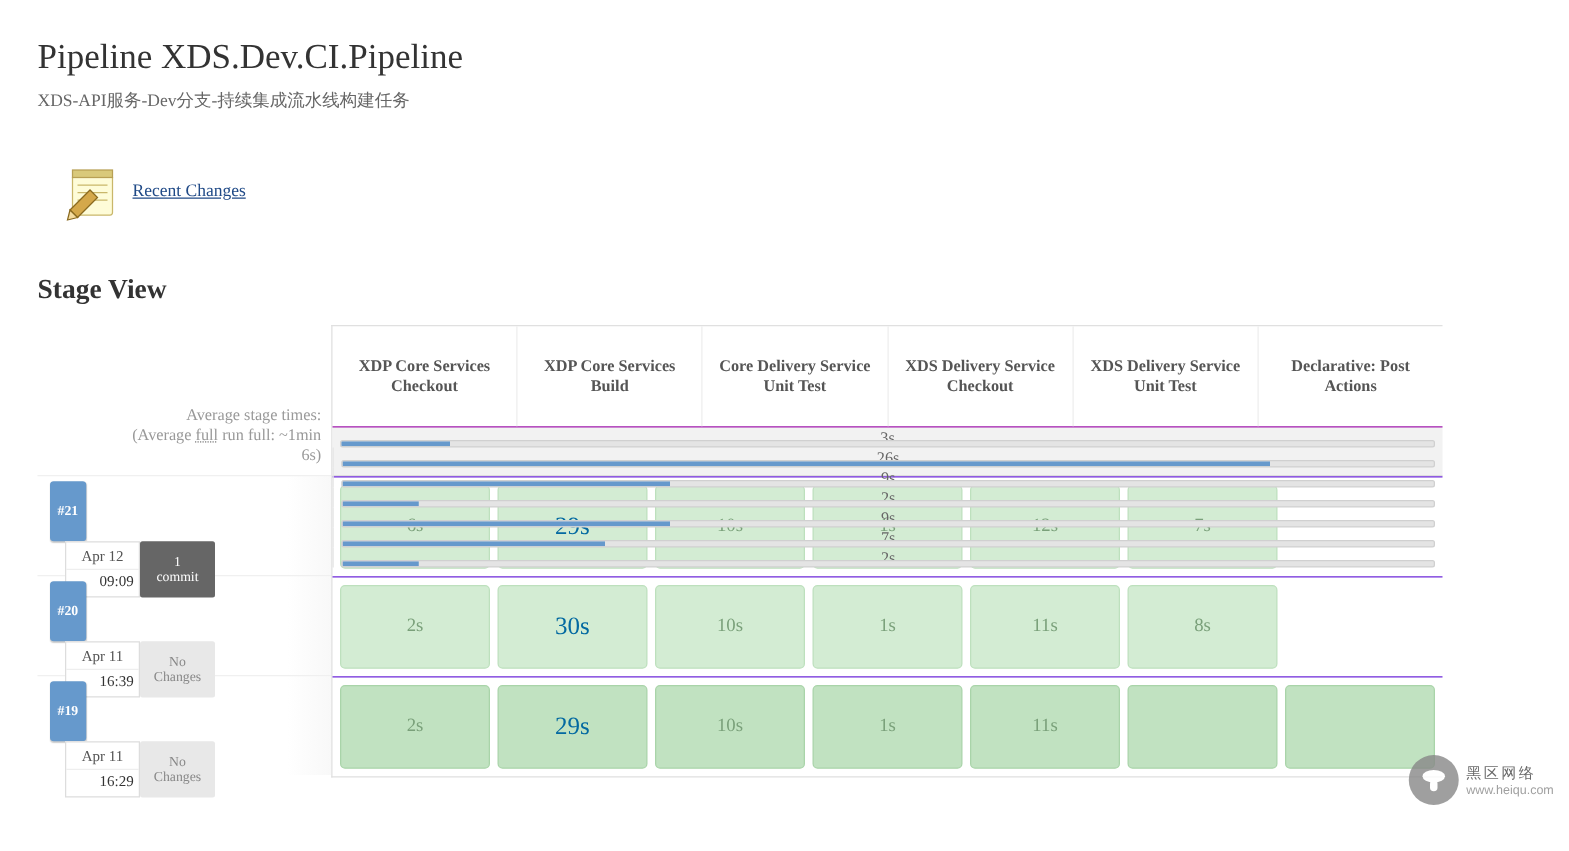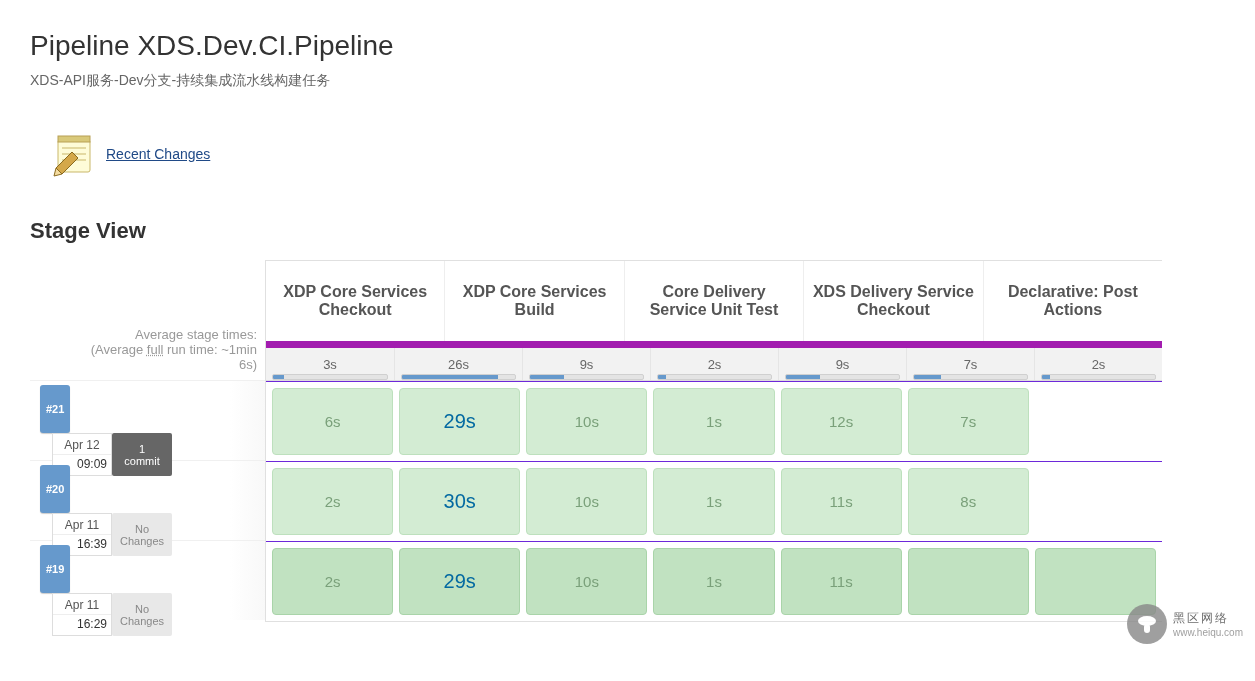--- a/index.html
+++ b/index.html
@@ -1,17 +1,17 @@
 <!DOCTYPE html>
 <html><head>
 <meta charset="utf-8">
 <style>
   * { box-sizing: border-box; margin: 0; padding: 0; }
   body { font-family: "Helvetica Neue", Helvetica, Arial, sans-serif; color: #333; background: #fff; font-size: 14px; }
-  .container { padding: 10px 30px 30px 30px; width: 993px; }
+  .container { padding: 10px 30px 30px 30px; width: 993px; font-family: Liberation Serif, serif; }
   h1 { font-size: 28px; font-weight: 500; color: #333; margin: 20px 0 10px; }
   .subtitle { color: #666; font-size: 14px; margin-bottom: 16px; }
   .recent-changes { margin: 40px 0 40px 20px; display: flex; align-items: center; gap: 8px; }
   .recent-changes a { color: #204A87; text-decoration: underline; font-size: 14px; }
   .notepad-icon { width: 48px; height: 48px; display: inline-block; position: relative; }
   .notepad-icon svg { width: 100%; height: 100%; }
   h2 { font-size: 22px; font-weight: bold; margin: 20px 0 16px; color: #333; }
 
   .stage-view { display: flex; }
   .left-col { width: 235px; flex-shrink: 0; }
@@ -23,24 +23,24 @@
   .run-row-left { height: 80px; border-top: 1px solid #f0f0f0; padding: 4px 8px 4px 0; background: linear-gradient(to right, rgba(0,0,0,0), rgba(0,0,0,0) 85%, rgba(200,200,200,0.12)); }
   .build-badge { display: inline-block; background: #6699cc; color: #fff; font-size: 11px; font-weight: bold; padding: 18px 6px; border-radius: 3px; margin-left: 10px; margin-bottom: 0; box-shadow: 0 1px 1px rgba(0,0,0,0.2); }
   .run-meta { display: flex; align-items: stretch; margin-left: 22px; }
   .date-box { border: 1px solid #ddd; background: #fff; font-size: 12px; text-align: center; width: 60px; }
   .date-box .d1 { padding: 4px 4px 2px; color: #555; }
   .date-box .d2 { padding: 2px 4px 4px; border-top: 1px solid #eee; color: #333; text-align: right; }
   .commit-box { width: 60px; background: #666; color: #fff; font-size: 11px; text-align: center; display: flex; flex-direction: column; justify-content: center; border-radius: 2px; }
   .commit-box.none { background: #e8e8e8; color: #888; }
 
   .stage-header-row { display: flex; height: 80px; }
-  .stage-header-cell { flex: 1; min-width: 128px; text-align: center; font-size: 16px; font-weight: bold; color: #555; padding: 12px 8px; border-left: 1px solid #eee; display: flex; align-items: center; justify-content: center; }
+  .stage-header-cell { flex: 1; min-width: 128px; text-align: center; font-size: 13px; font-weight: bold; color: #555; padding: 12px 8px; border-left: 1px solid #eee; display: flex; align-items: center; justify-content: center; }
   .stage-header-cell:first-child { border-left: none; }
 
-  .avg-row { display: flex; height: 40px; background: #f2f2f2; border-top: 7px solid #a21caf; border-bottom: 1px solid #ddd; }
+  .avg-row { display: flex; height: 40px; background: #f2f2f2; border-top: 1px solid #a21caf; border-bottom: 1px solid #ddd; flex-direction: column; }
   .avg-cell { flex: 1; min-width: 128px; text-align: center; font-size: 13px; color: #666; border-left: 1px solid #e5e5e5; position: relative; display: flex; align-items: center; justify-content: center; }
   .avg-cell:first-child { border-left: none; }
   .progress-bar { position: absolute; bottom: 0; left: 6px; right: 6px; height: 6px; background: #e4e4e4; border-radius: 2px; border: 1px solid #d0d0d0; overflow: hidden; }
   .progress-fill { height: 100%; background: #6699cc; }
 
   .run-row { display: flex; height: 80px; padding: 6px; gap: 6px; border-top: 1px solid #6d28d9; }
   .stage-cell { flex: 1; min-width: 120px; background: #d3ecd3; border: 1px solid #bde0bd; border-radius: 4px; display: flex; align-items: center; justify-content: center; font-size: 15px; color: #7aa07a; }
   .stage-cell.strong { color: #0369a1; font-size: 20px; font-weight: 500; }
   .stage-cell.empty { background: transparent; border-color: transparent; }
   .run-row.darker .stage-cell { background: #c1e2c1; border-color: #a9d4a9; }
@@ -76,21 +76,21 @@
   </div>
 
   <h2>Stage View</h2>
 
   <div class="stage-view">
 
     <div class="left-col">
       <div class="avg-header">
         <div>Average stage times:</div>
         <div>
-          <span>(Average </span><span class="full">full</span><span> run time: ~1min</span>
+          <span>(Average </span><span class="full">full</span><span> run full: ~1min</span>
         </div>
         <div>6s)</div>
       </div>
       <div id="run-labels">
             <div class="run-row-left"><div class="build-badge">#21</div><div class="run-meta">
                 <div class="date-box">
                   <div class="d1">Apr 12</div>
                   <div class="d2">09:09</div>
                 </div>
                 <div class="commit-box">
@@ -120,20 +120,21 @@
               </div></div>
           </div>
     </div>
 
     <div class="right-col">
       <div class="stage-header-row" id="stage-headers">
             <div class="stage-header-cell">XDP Core Services Checkout</div>
             <div class="stage-header-cell">XDP Core Services Build</div>
             <div class="stage-header-cell">Core Delivery Service Unit Test</div>
             <div class="stage-header-cell">XDS Delivery Service Checkout</div>
+            <div class="stage-header-cell">XDS Delivery Service Unit Test</div>
             <div class="stage-header-cell">Declarative: Post Actions</div>
           </div>
       <div class="avg-row" id="avg-row">
             <div class="avg-cell">
               <span>3s</span>
               <div class="progress-bar">
                 <div class="progress-fill" style="width: 10%;"></div>
               </div>
             </div>
             <div class="avg-cell">

